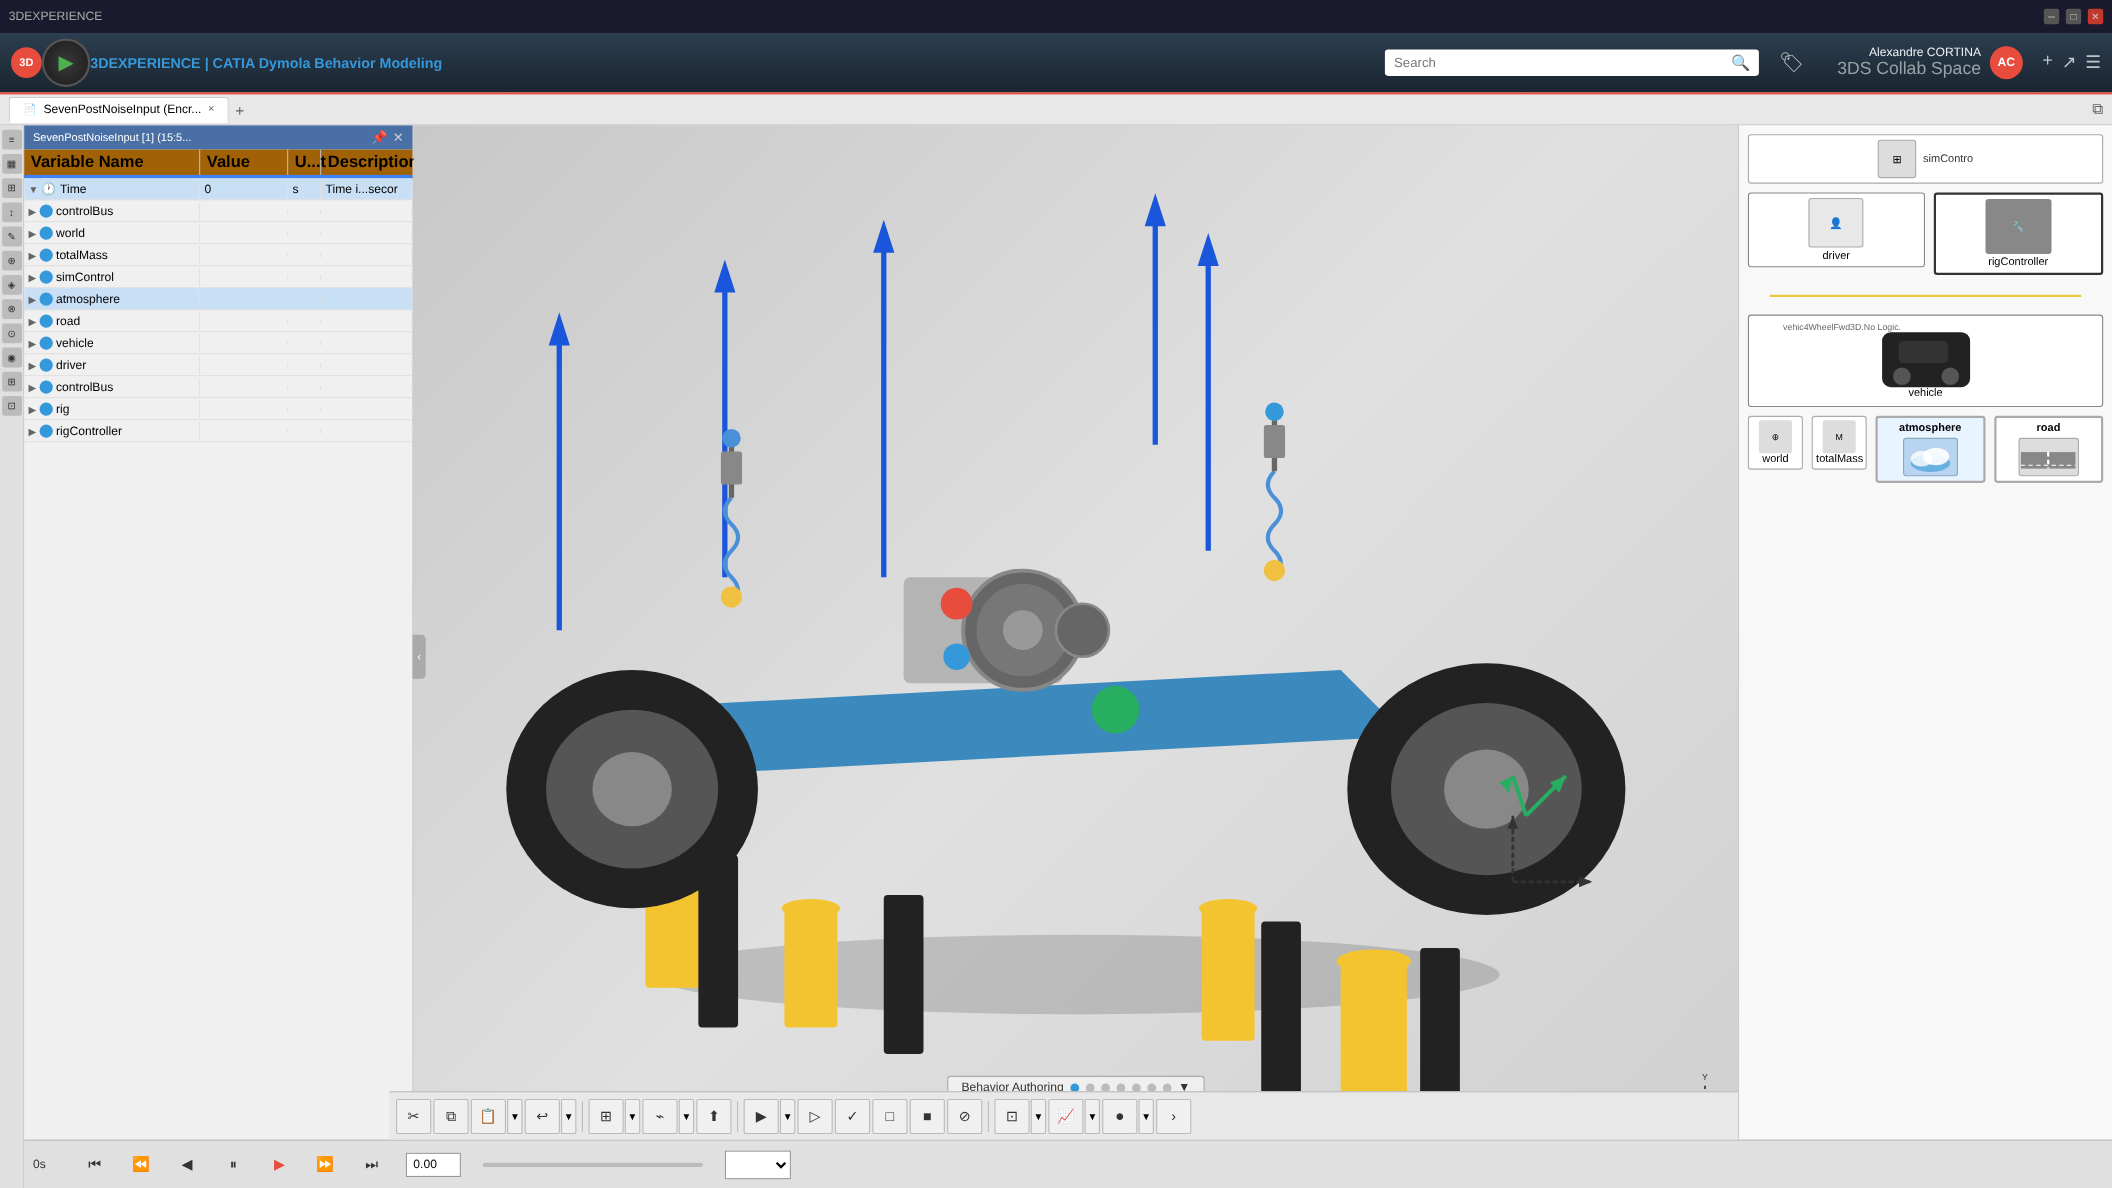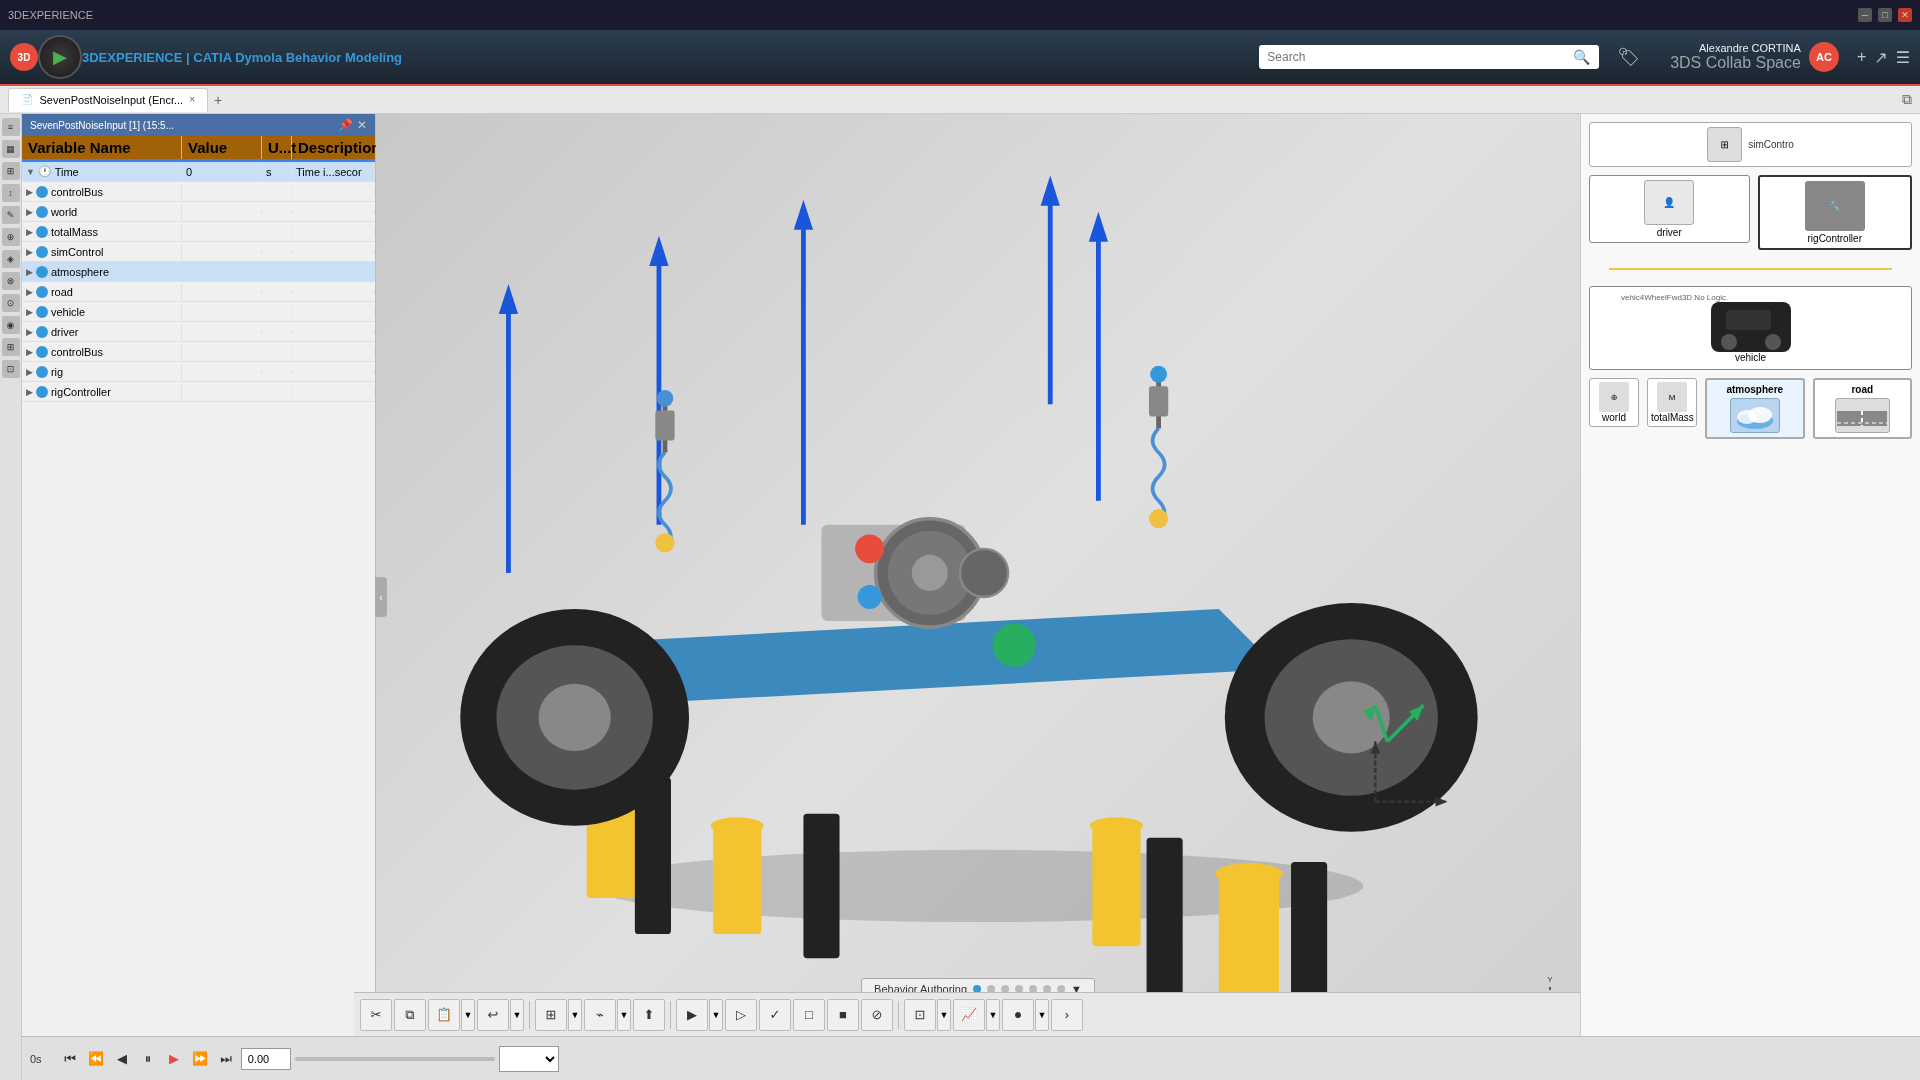--- a/index.html
+++ b/index.html
@@ -210,21 +210,21 @@
       position: absolute;
       bottom: 0;
       left: 22px;
       right: 0;
       height: 44px;
       background: #e0e0e0;
       border-top: 1px solid #bbb;
       display: flex;
       align-items: center;
       padding: 0 8px;
-      gap: 4px;
+      gap: 20px;
     }
     .anim-btn { width: 22px; height: 22px; display: flex; align-items: center; justify-content: center; cursor: pointer; color: #333; font-size: 13px; }
     .anim-time { font-size: 11px; color: #333; min-width: 25px; }
     .time-slider { flex: 1; max-width: 200px; height: 4px; background: #bbb; border-radius: 2px; position: relative; }
     .time-input { width: 50px; height: 22px; border: 1px solid #999; background: white; font-size: 11px; text-align: center; padding: 0 2px; }
     .step-select { height: 22px; border: 1px solid #999; background: white; font-size: 11px; padding: 12px 2px; }
 
     
     .compass { position: absolute; bottom: 60px; right: 10px; width: 40px; height: 50px; display: flex; flex-direction: column; align-items: center; color: #333; font-size: 10px; }
 

